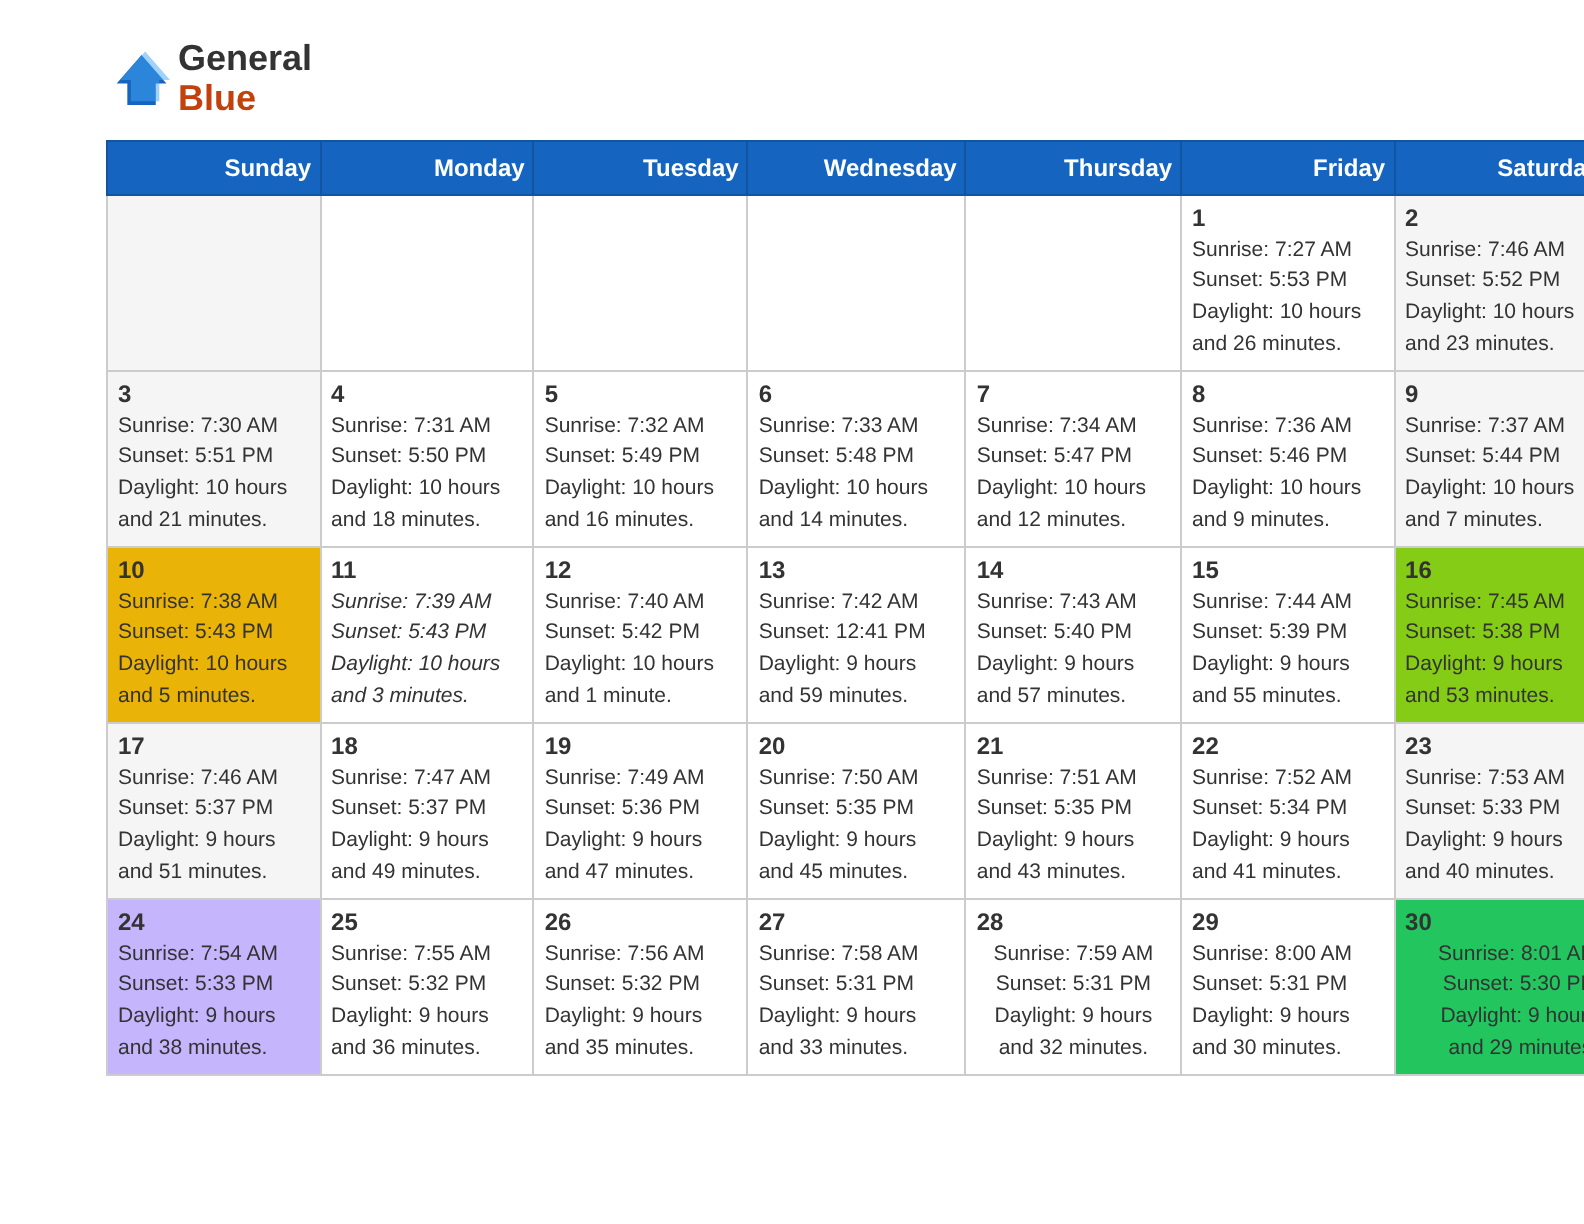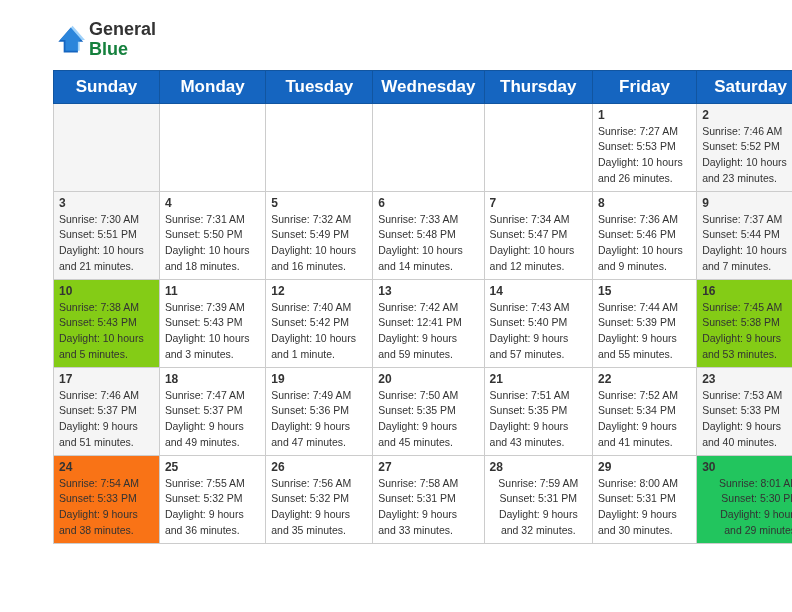--- a/index.html
+++ b/index.html
@@ -26,21 +26,21 @@
       display: flex;
       align-items: center;
       gap: 4px;
     }
     .logo-text {
       font-size: 18px;
       font-weight: bold;
       line-height: 1.1;
     }
     .logo-general { color: #333; }
-    .logo-blue { color: #15803d; }
+    .logo-blue { color: #c2410c; }
     .logo-icon {
       width: 32px;
       height: 32px;
     }
     .title-block {
       text-align: right;
     }
     .month-title {
       font-size: 36px;
       font-weight: 300;
@@ -52,24 +52,24 @@
       color: #555;
     }
     .calendar {
       width: 100%;
       border-collapse: collapse;
       border: 1px solid #ccc;
     }
     .calendar th {
       background: #1565c0;
       color: #fff;
-      font-size: 17px;
+      font-size: 12px;
       font-weight: bold;
       padding: 6px 4px;
-      text-align: center;
+      text-align: right;
       border: 1px solid #1155a0;
     }
     .calendar td {
       border: 1px solid #ccc;
       vertical-align: top;
       padding: 4px 5px;
       font-size: 10.5px;
       color: #333;
       width: 113px;
       min-height: 80px;
@@ -186,30 +186,30 @@
           </td>
           <td style="background: rgb(245, 245, 245);">
             <div class="day-num">9</div>
             <div class="day-info" style="white-space: pre-line;">Sunrise: 7:37 AM
 Sunset: 5:44 PM
 Daylight: 10 hours
 and 7 minutes.</div>
           </td>
         </tr>
         <tr>
-          <td style="background: #84cc16;">
+          <td style="background: #eab308;">
             <div class="day-num">10</div>
             <div class="day-info" style="white-space: pre-line;">Sunrise: 7:38 AM
 Sunset: 5:43 PM
 Daylight: 10 hours
 and 5 minutes.</div>
           </td>
           <td>
             <div class="day-num">11</div>
-            <div class="day-info" style="white-space: pre-line;">Sunrise: 7:39 AM
+            <div class="day-info" style="white-space: pre-line; font-style: italic;">Sunrise: 7:39 AM
 Sunset: 5:43 PM
 Daylight: 10 hours
 and 3 minutes.</div>
           </td>
           <td>
             <div class="day-num">12</div>
             <div class="day-info" style="white-space: pre-line;">Sunrise: 7:40 AM
 Sunset: 5:42 PM
 Daylight: 10 hours
 and 1 minute.</div>
@@ -288,21 +288,21 @@
           </td>
           <td style="background: rgb(245, 245, 245);">
             <div class="day-num">23</div>
             <div class="day-info" style="white-space: pre-line;">Sunrise: 7:53 AM
 Sunset: 5:33 PM
 Daylight: 9 hours
 and 40 minutes.</div>
           </td>
         </tr>
         <tr>
-          <td style="background: #f97316;">
+          <td style="background: #c4b5fd;">
             <div class="day-num">24</div>
             <div class="day-info" style="white-space: pre-line;">Sunrise: 7:54 AM
 Sunset: 5:33 PM
 Daylight: 9 hours
 and 38 minutes.</div>
           </td>
           <td>
             <div class="day-num">25</div>
             <div class="day-info" style="white-space: pre-line;">Sunrise: 7:55 AM
 Sunset: 5:32 PM

